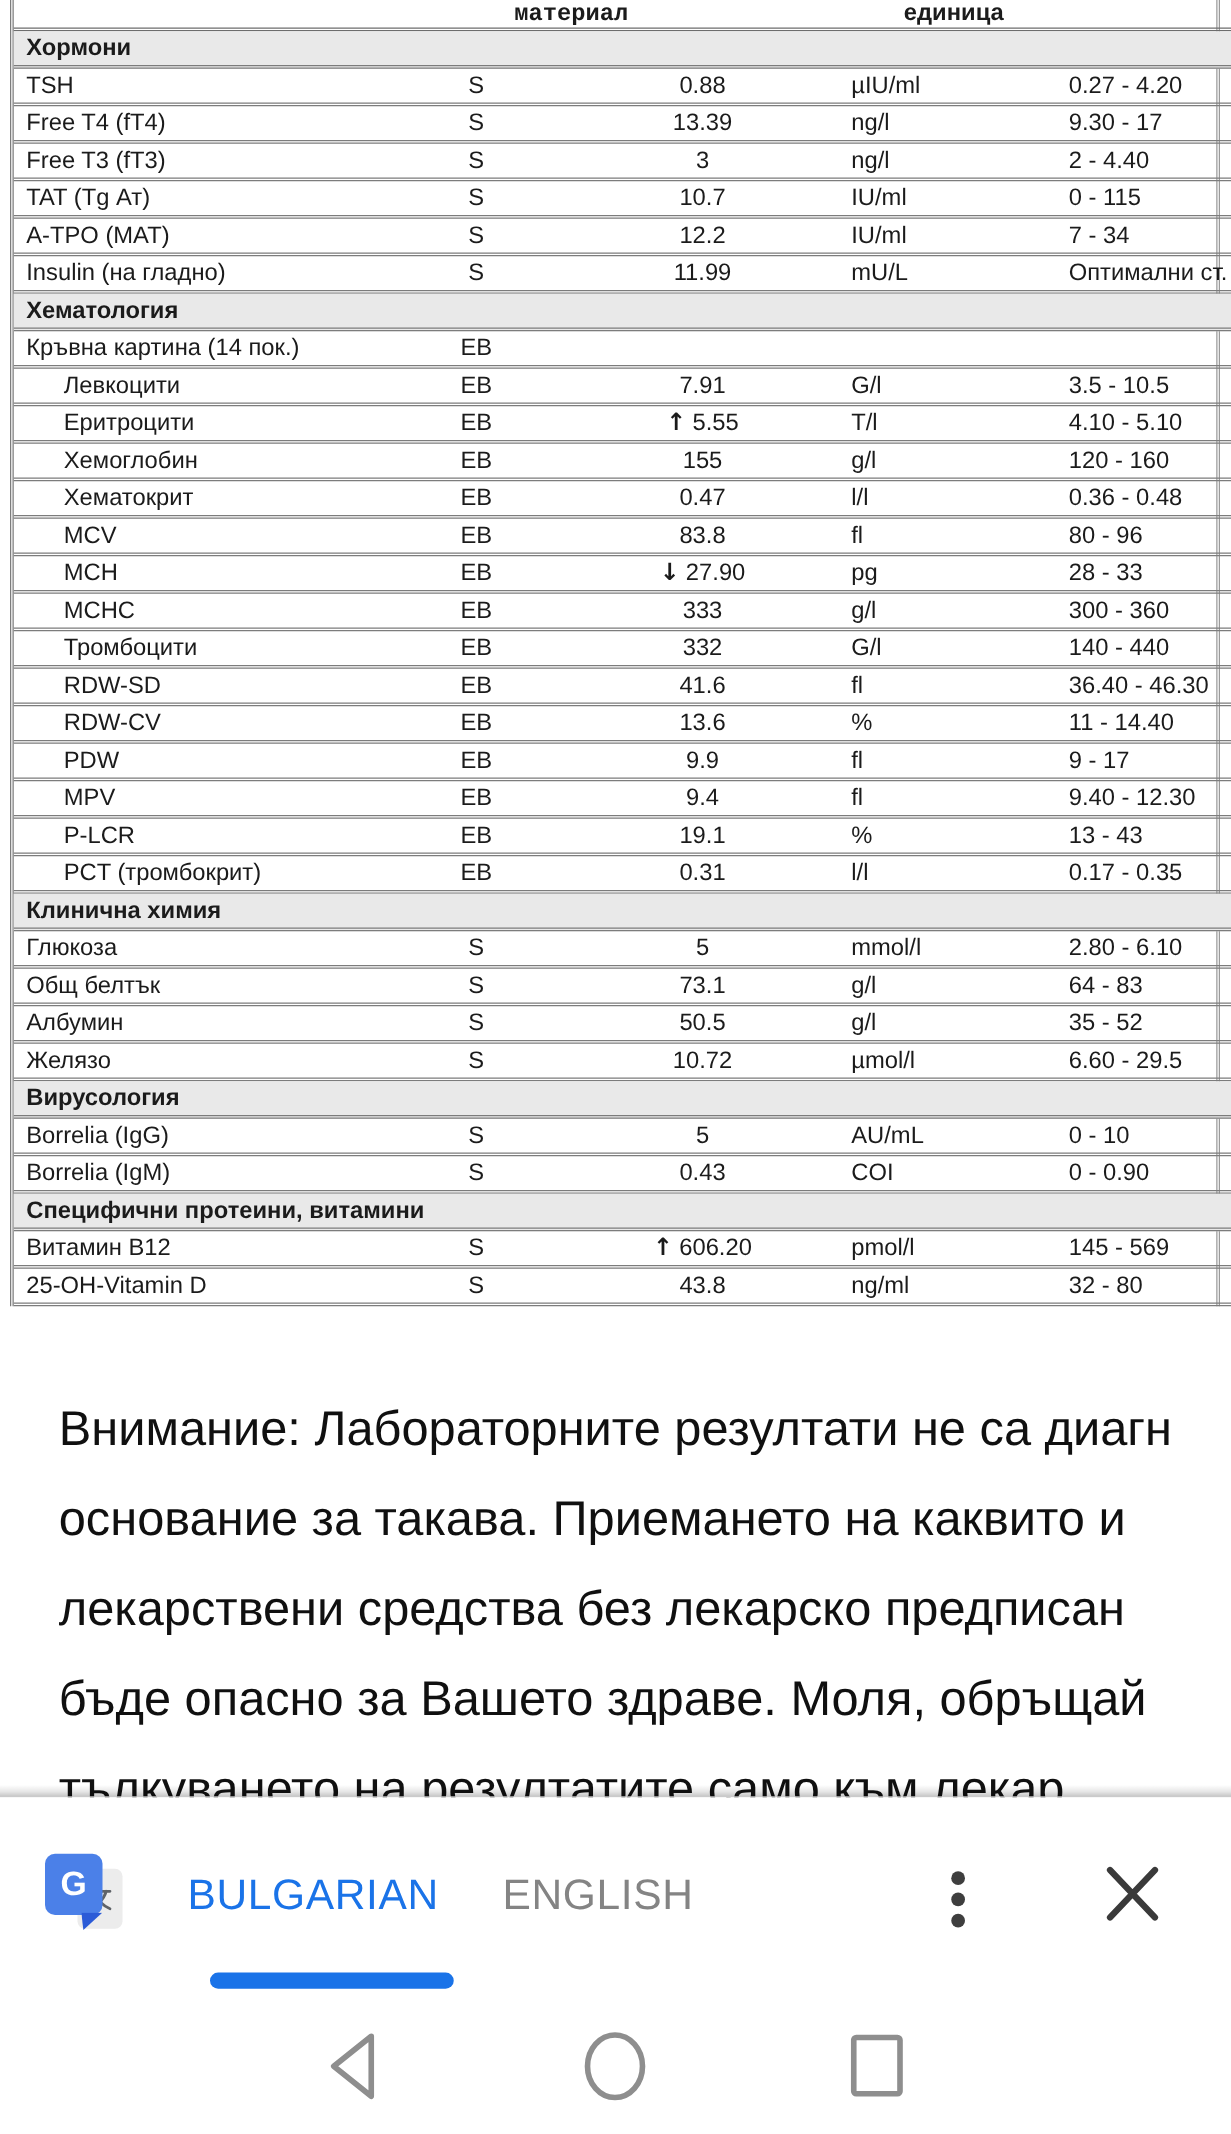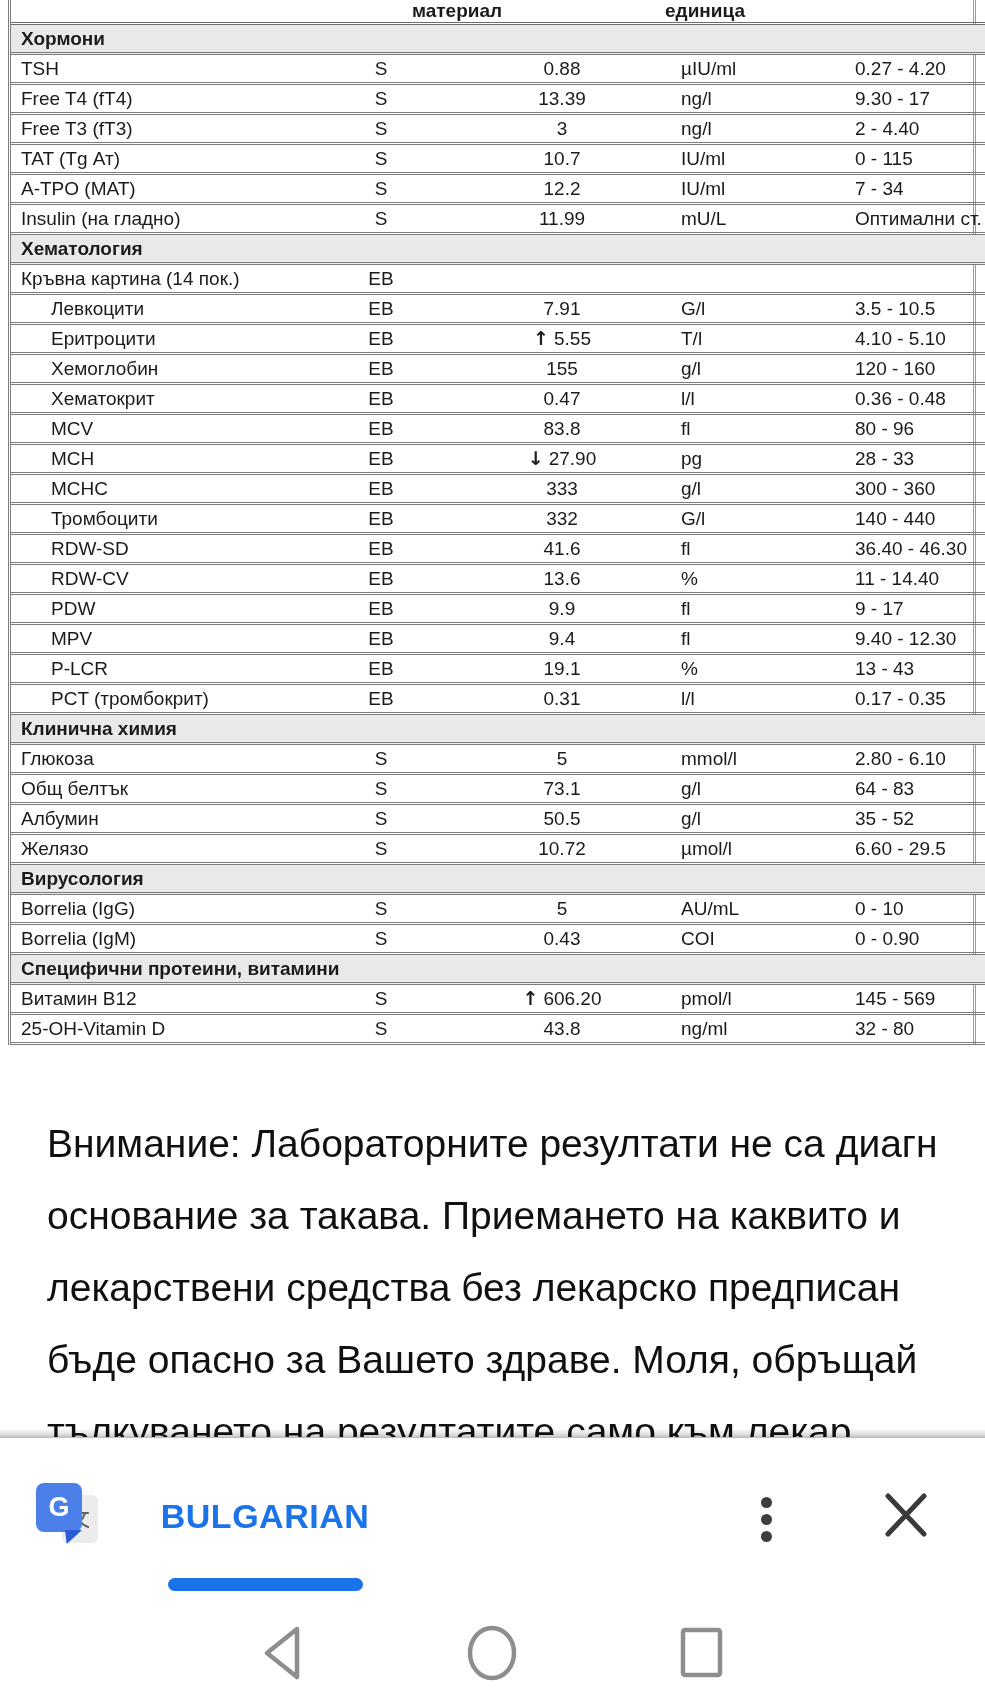--- a/index.html
+++ b/index.html
@@ -15,40 +15,40 @@
   .header-row{height:22px;line-height:22px;font-weight:bold;border-bottom:3px double #6d6d6d;}
   .section-row{background:#e9e9e9;font-weight:bold;}
   .sec-title{position:absolute;left:10px;top:0;white-space:nowrap;}
   .c{position:absolute;top:0;white-space:nowrap;}
   .c-name{left:10px;text-align:center;}
   .c-name.indent{left:40px;}
   .c-mat{left:322px;width:96px;text-align:center;}
   .c-val{left:432px;width:238px;text-align:center;}
   .c-unit{left:670px;text-align:right;}
   .c-range{left:844px;}
-  .h-mat{left:398px;width:96px;text-align:center;}
-  .h-unit{left:654px;width:120px;text-align:left;}
+  .h-mat{left:398px;width:96px;text-align:center;font-family:Liberation Mono, monospace;}
+  .h-unit{left:672px;width:120px;text-align:right;}
   .arrow{font-family:"DejaVu Sans",sans-serif;font-weight:bold;margin-right:5px;}
   
   .warning{position:absolute;left:47px;top:1108px;width:1400px;font-size:39px;line-height:72px;color:#101010;}
   .warning div{white-space:nowrap;}
   .warning b{font-weight:normal;margin-top:35px;}
   .page-edge{position:absolute;left:0;top:1428px;width:985px;height:9px;
     background:linear-gradient(to bottom,rgba(0,0,0,0) 0%,rgba(0,0,0,0.10) 60%,rgba(0,0,0,0.22) 100%);
     border-bottom:1px solid #bdbdbd;}
   
   .gt-bar{position:absolute;left:0;top:1438px;width:985px;height:162px;background:#fff;}
   .gt-icon{position:absolute;left:36px;top:45px;width:62px;height:62px;}
   .gt-card-back{position:absolute;left:26px;top:12px;width:36px;height:48px;background:#ececec;border-radius:6px;}
   .gt-zh{position:absolute;left:6px;top:11px;width:24px;height:24px;}
   .gt-card-front{position:absolute;left:0;top:0;width:46px;height:49px;background:#4b80e8;border-radius:8px;
     color:#fff;font-weight:bold;font-size:27px;line-height:49px;text-align:center;}
   .gt-fold{position:absolute;left:29px;top:47px;width:17px;height:14px;background:#2b5bd7;
     clip-path:polygon(0 0,100% 0,10% 100%);}
-  .gt-tab{position:absolute;top:60px;width:230px;text-align:center;font-size:34px;font-weight:bold;
+  .gt-tab{position:absolute;top:60px;width:230px;text-align:left;font-size:34px;font-weight:normal;
     letter-spacing:.5px;line-height:36px;background:none;border:none;padding:0;font-family:"Liberation Sans",sans-serif;}
   .gt-tab.src{left:150px;}
   .gt-tab.tgt{left:402px;color:#848484;}
   .gt-underline{position:absolute;left:168px;top:140px;width:195px;height:13px;border-radius:7px;}
   .gt-menu{position:absolute;left:742px;top:53px;width:48px;height:50px;background:none;border:none;padding:0;}
   .gt-menu i{display:block;width:11px;height:11px;border-radius:50%;background:#3e3e3e;margin:6px auto 0;}
   .gt-close{position:absolute;left:880px;top:52px;width:52px;height:52px;background:none;border:none;padding:0;}
   
   .navbar{position:absolute;left:0;top:1600px;width:985px;height:107px;background:#fff;}
   .nav-btn{position:absolute;top:18px;width:70px;height:72px;background:none;border:none;padding:0;}
@@ -303,20 +303,21 @@
     <div class="gt-card-back">
       <svg class="gt-zh" viewBox="0 0 24 24">
         <path d="M12 2 v3 M4 7 h16 M17 7 c-2 7 -8 12 -13 14 M7 7 c2 7 8 12 13 14" stroke="#5f6368" stroke-width="2.2" fill="none" stroke-linecap="round"></path>
       </svg>
     </div>
     <div class="gt-card-front">G</div>
     <div class="gt-fold"></div>
   </div>
 
   <button class="gt-tab src" style="color: rgb(26, 115, 232);">BULGARIAN</button>
+  <button class="gt-tab tgt" style="color: rgb(132, 132, 132);">ENGLISH</button>
   <div class="gt-underline" style="background: rgb(26, 115, 232);"></div>
 
   <button class="gt-menu" aria-label="menu">
     <i></i>
     <i></i>
     <i></i>
   </button>
 
   <button class="gt-close" aria-label="close">
     <svg width="52" height="52" viewBox="0 0 52 52">

